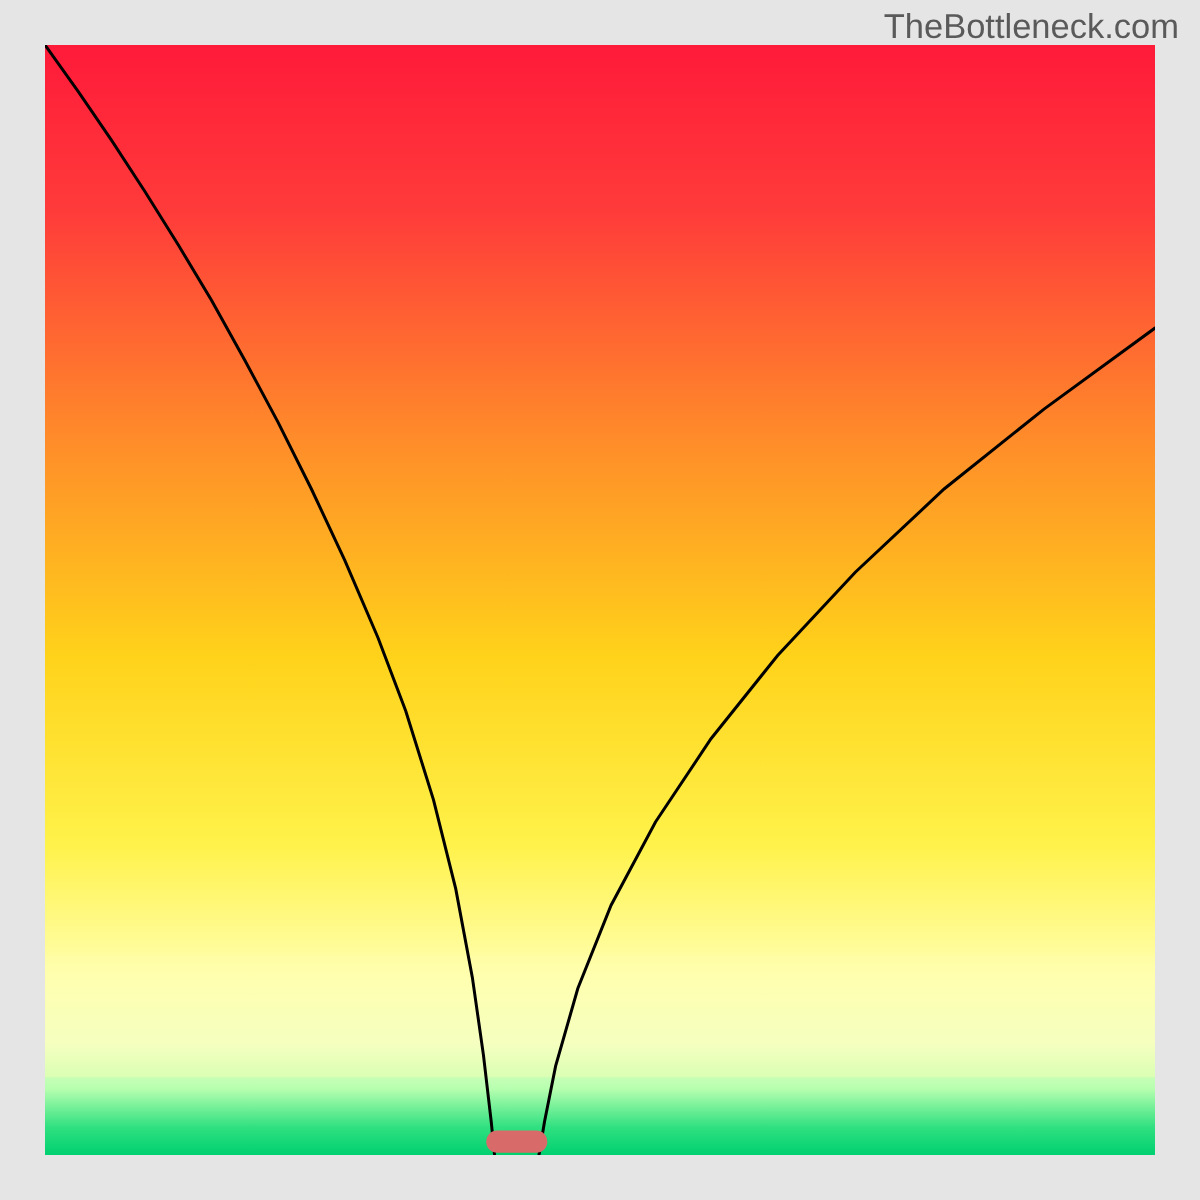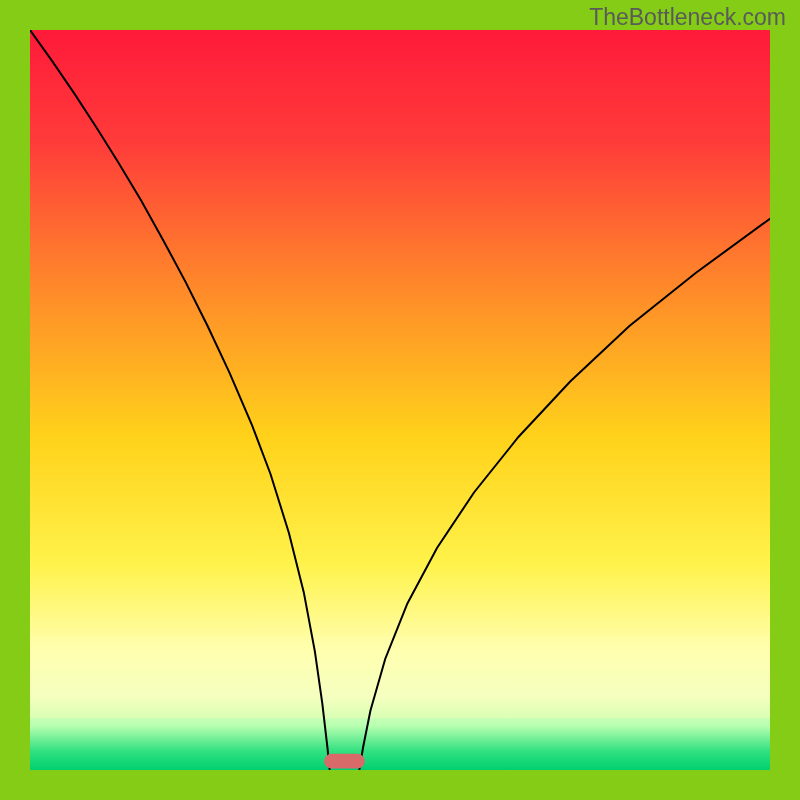--- a/index.html
+++ b/index.html
@@ -9,21 +9,21 @@
     height: 800px;
     overflow: hidden;
     background: #000;
     font-family: Arial, Helvetica, sans-serif;
   }
   .frame {
     position: absolute;
     top: 0; left: 0;
     width: 800px;
     height: 800px;
-    background: #84cc16;
+    background: #e5e5e5;
   }
   .plot {
     position: absolute;
     top: 30px;
     left: 30px;
     width: 740px;
     height: 740px;
     overflow: hidden;
   }
   .watermark {

